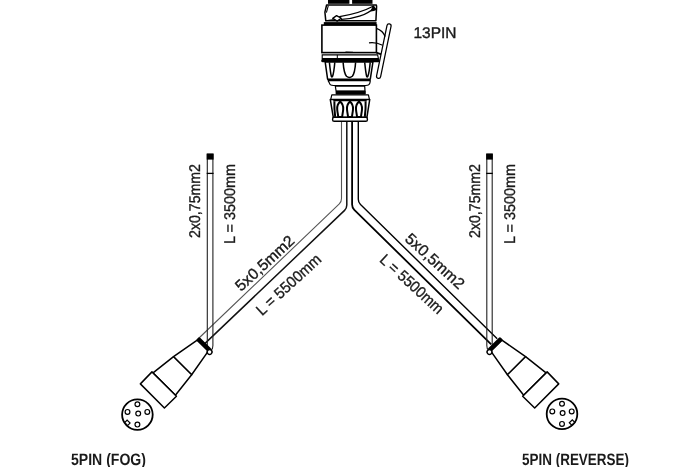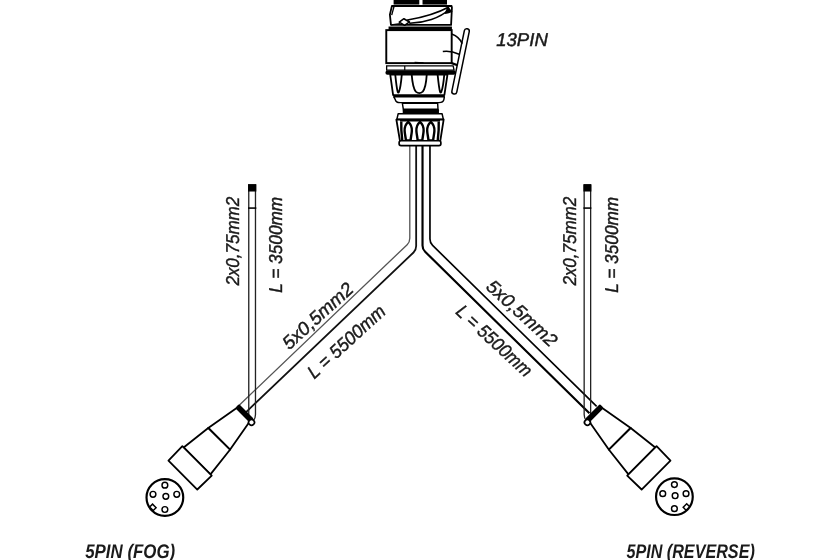--- a/index.html
+++ b/index.html
@@ -1,16 +1,16 @@
 <!DOCTYPE html>
 <html><head>
 <meta charset="utf-8">
 <style>
 html,body{margin:0;padding:0;background:#fff;}
-#stage{position:relative;width:700px;height:467px;overflow:hidden;font-family:"Liberation Sans",sans-serif;font-style:italic;}
+#stage{position:relative;width:700px;height:467px;overflow:hidden;font-family:"Liberation Sans",sans-serif;}
 svg{position:absolute;left:0;top:0;}
 </style>
 </head>
 <body>
 <div id="stage">
 <svg width="700" height="467" viewBox="0 0 700 467">
 
 <g fill="none" stroke-linejoin="round" stroke-linecap="butt">
 
   <path d="M 341.5,120.5 L 341.5,198.6 Q 341.5,201.8 339.3,203.9 L 198.5,338.5" stroke="#555" stroke-width="1.1"></path>

